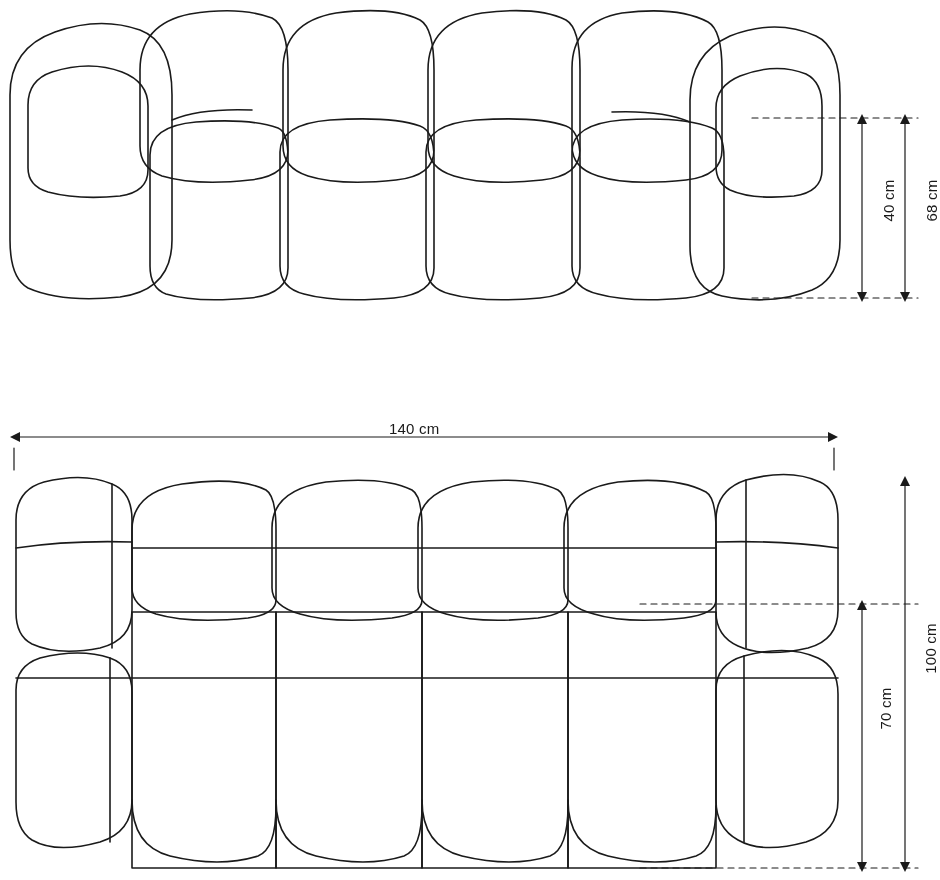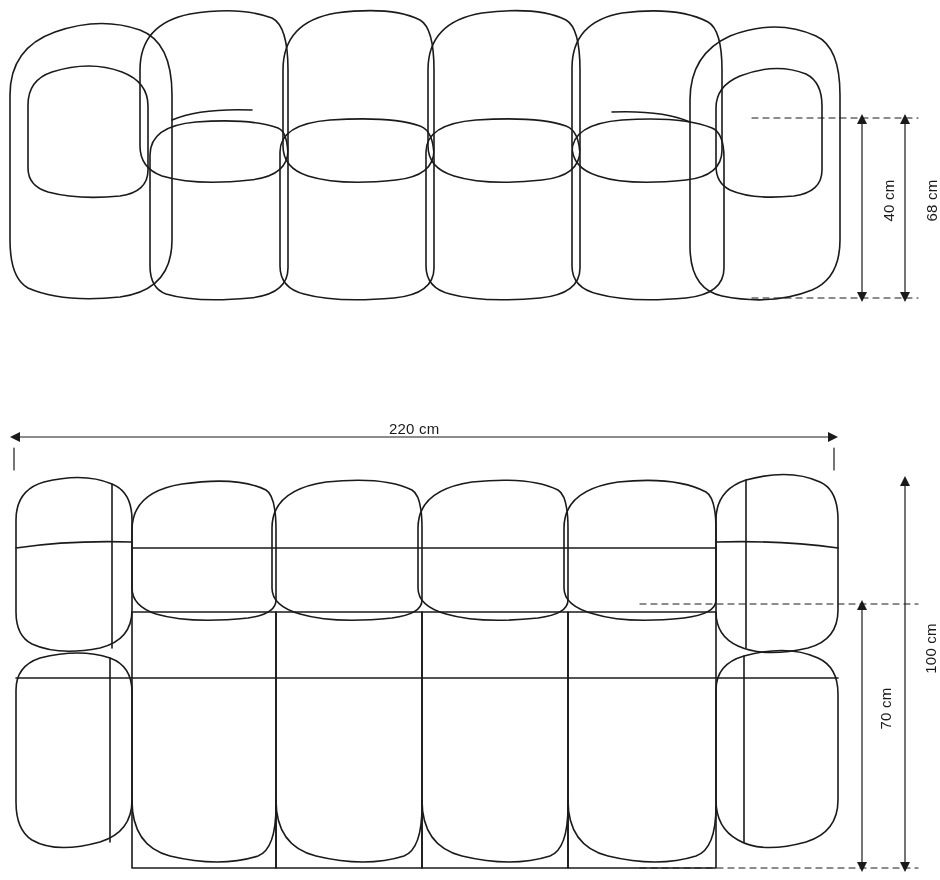--- a/index.html
+++ b/index.html
@@ -137,19 +137,19 @@
         <path d="M640 604 L918 604" stroke-dasharray="6 5"></path>
         <path d="M640 868 L918 868" stroke-dasharray="6 5"></path>
       </g>
     </g>
   </svg>
 
   <div class="lbl vert" style="left: 896px; top: 192px; width: 70px; text-align:center;">68 cm</div>
 
   <div class="lbl vert" style="left: 853px; top: 192px; width: 70px; text-align:center;">40 cm</div>
 
-  <div class="lbl" style="left: 389px; top: 420px;">220 cm</div>
+  <div class="lbl" style="left: 389px; top: 420px;">140 cm</div>
 
   <div class="lbl vert" style="left: 890px; top: 640px; width: 80px; text-align:center;">100 cm</div>
 
   <div class="lbl vert" style="left: 849px; top: 700px; width: 72px; text-align:center;">70 cm</div>
 
 </div>
 
 </body></html>

